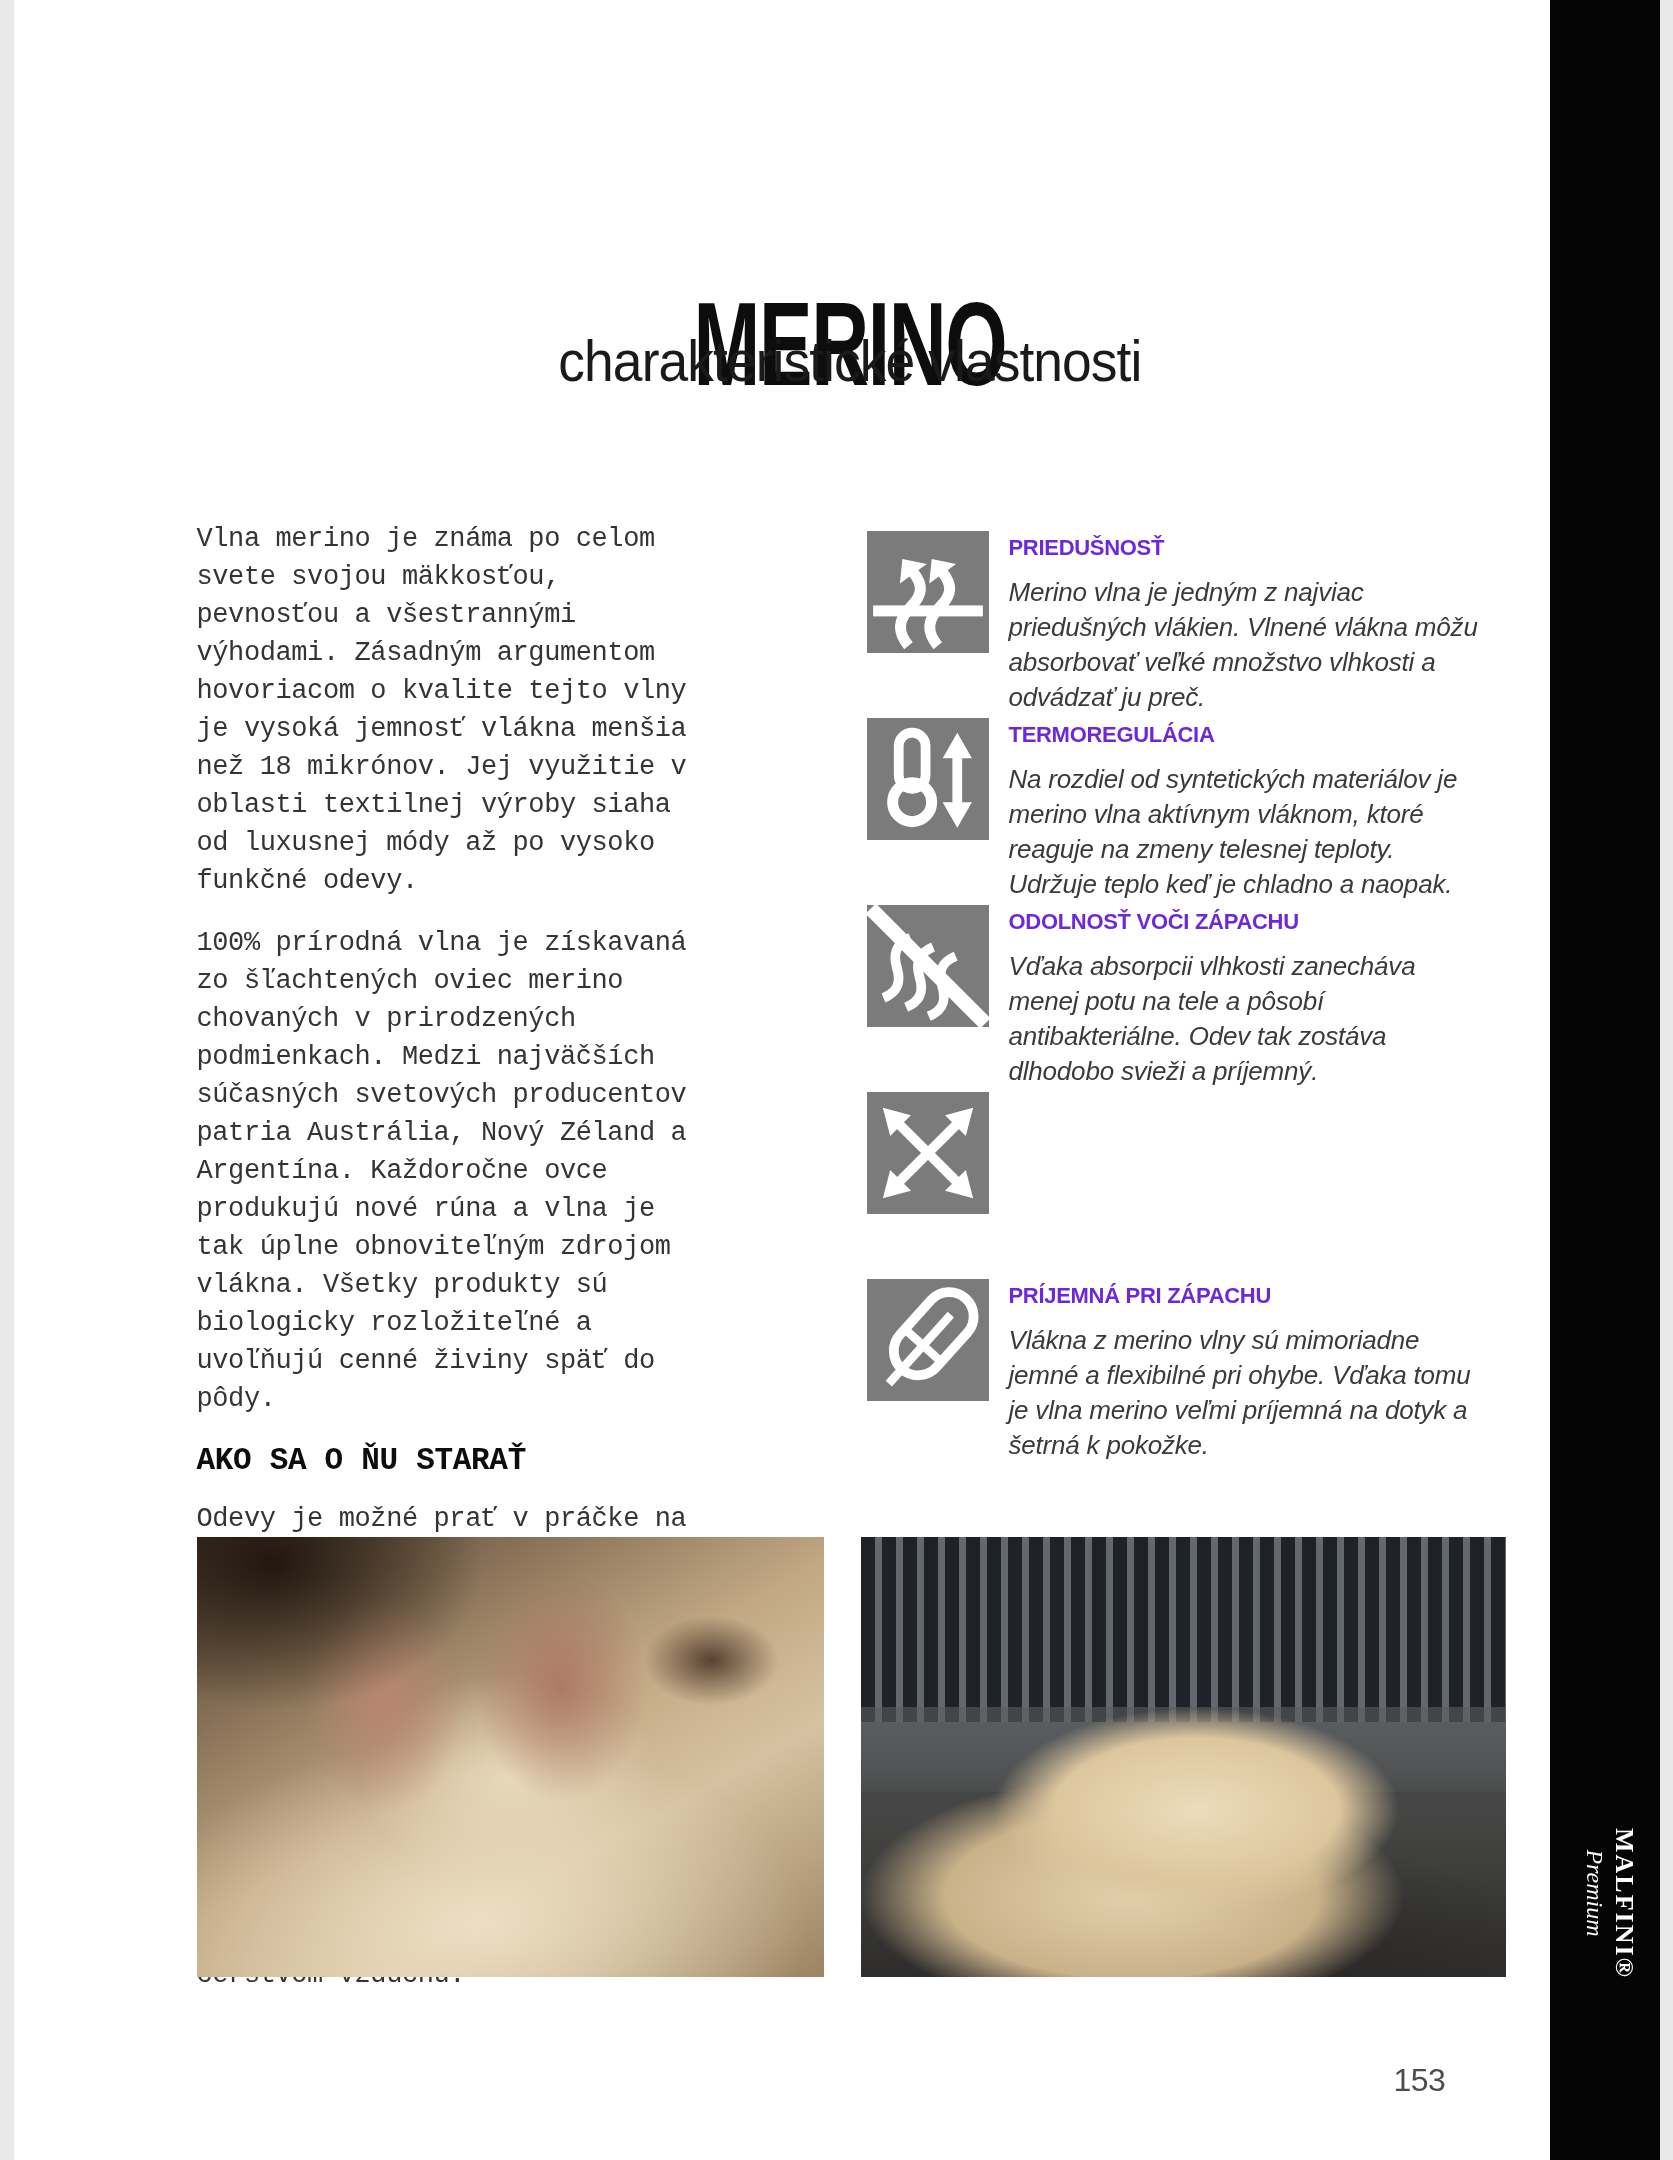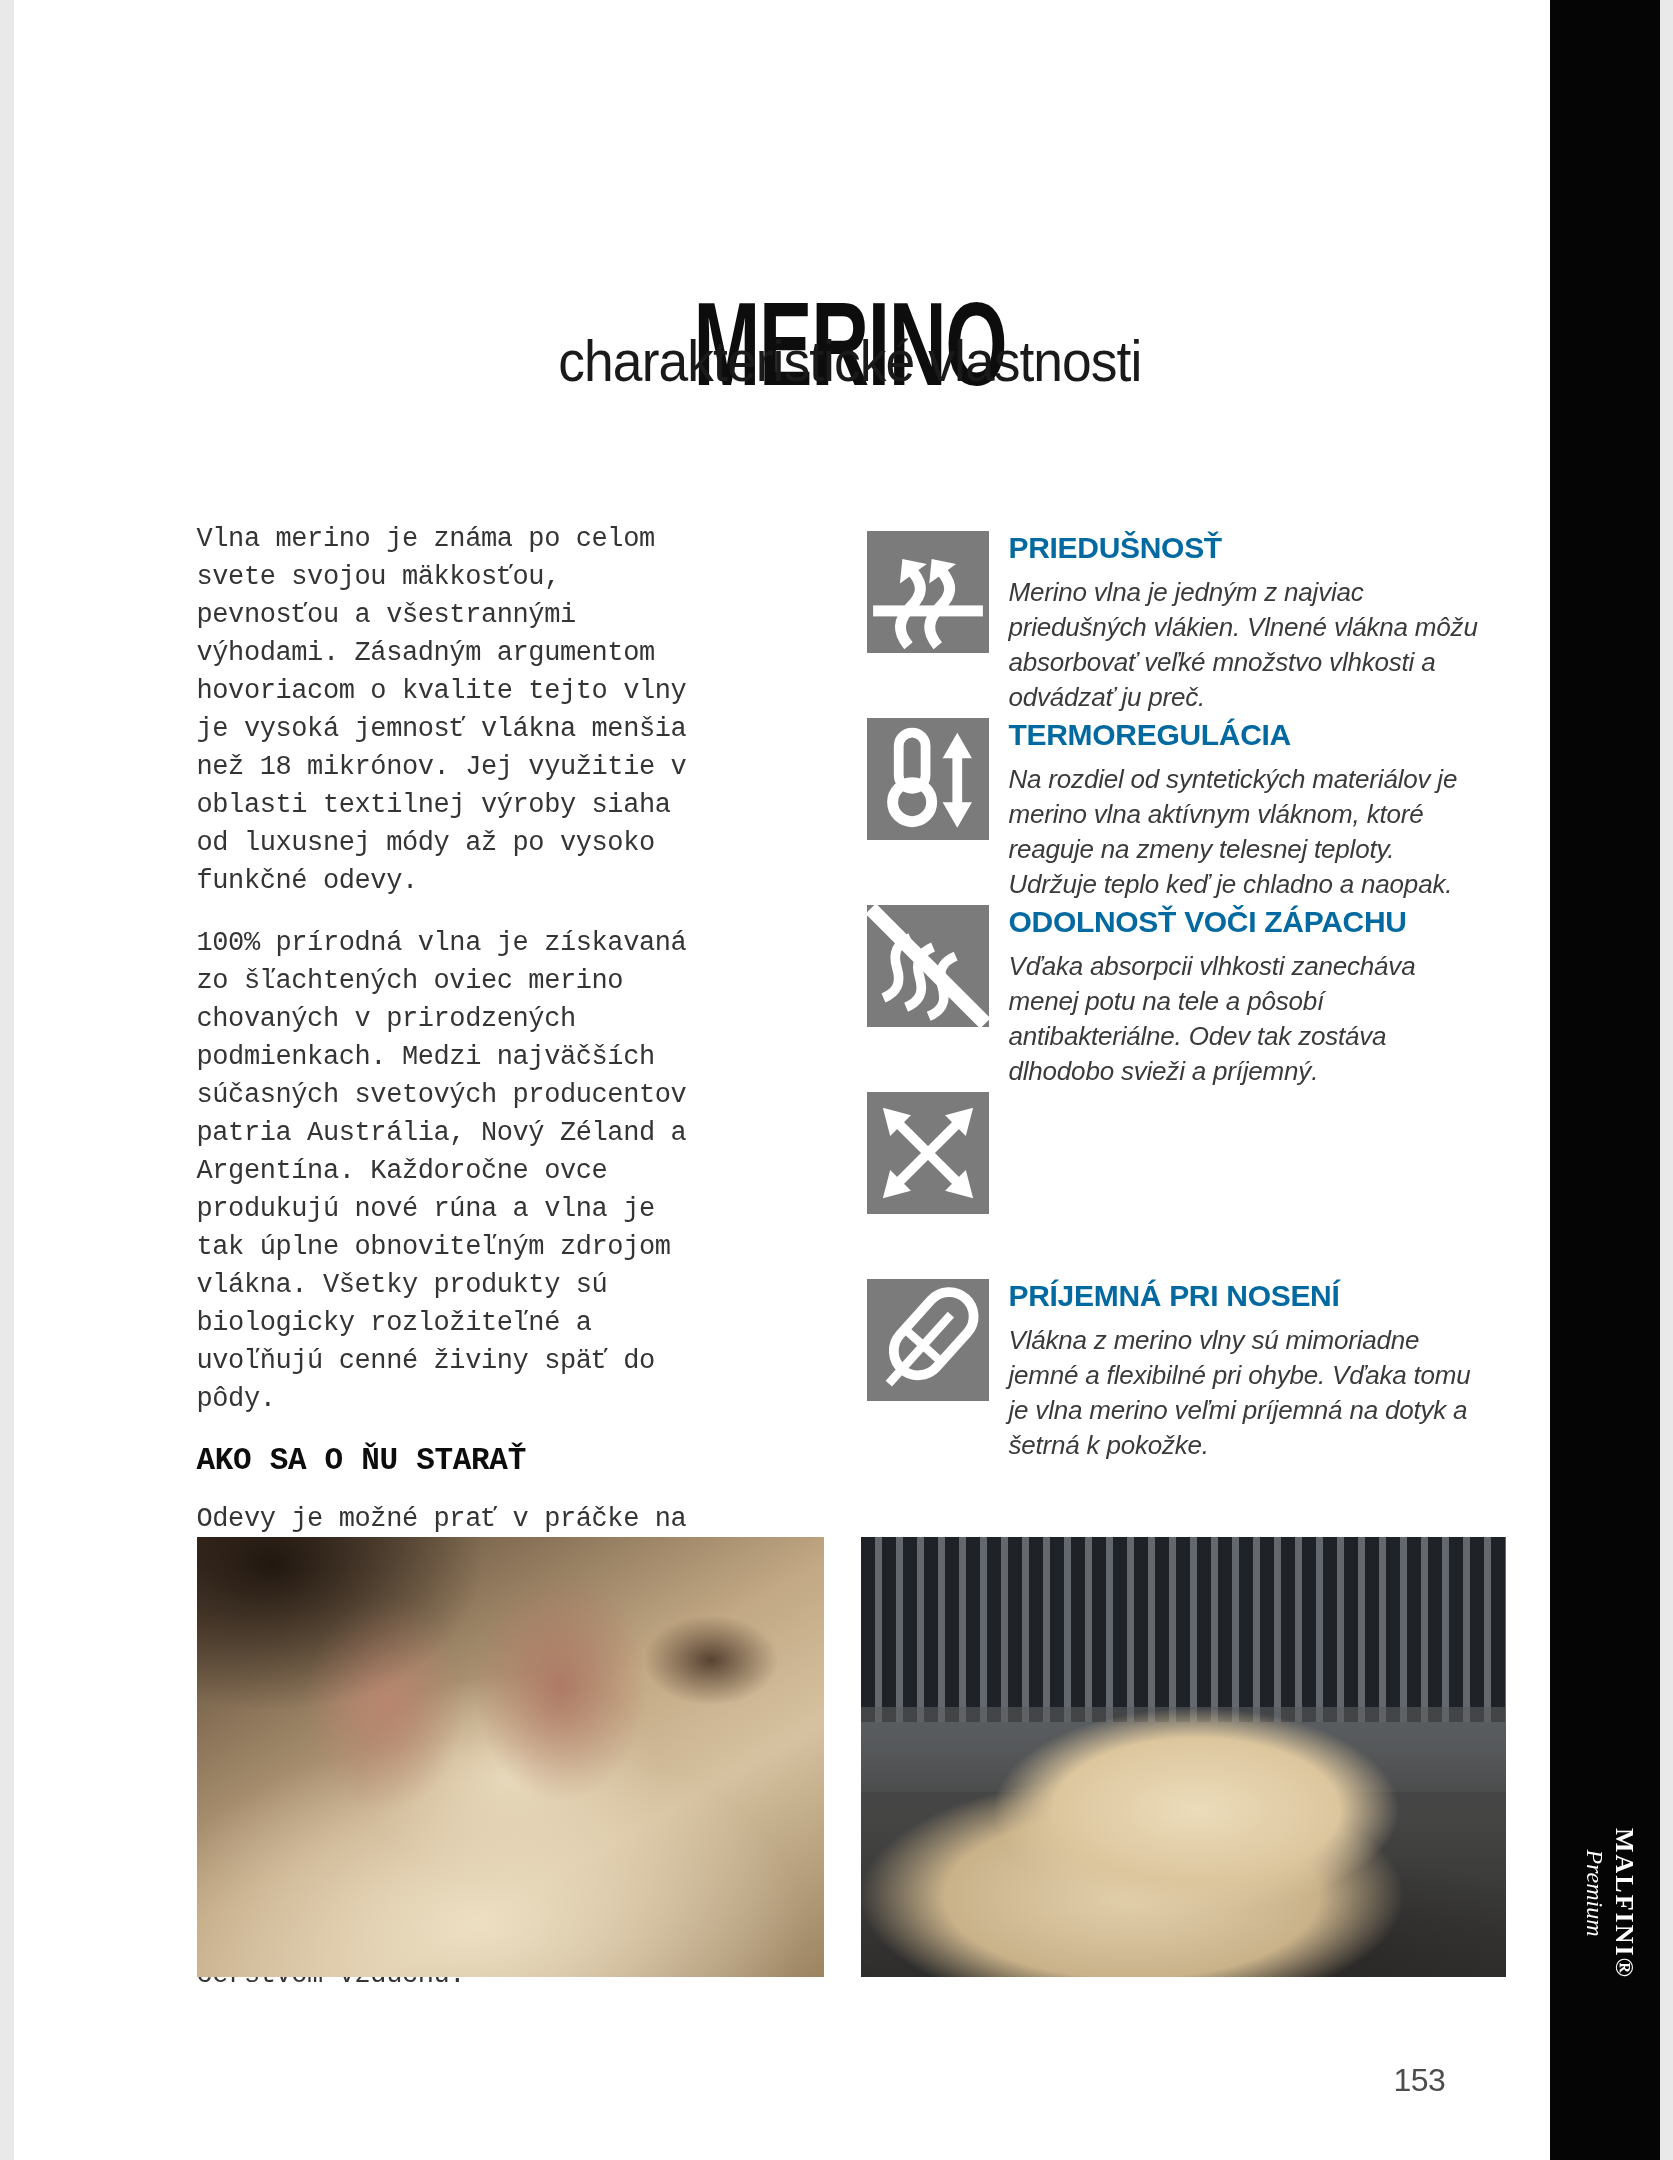--- a/index.html
+++ b/index.html
@@ -21,21 +21,21 @@
   .intro p{margin:0 0 24px 0;}
   .care-heading{font-size:31px;line-height:38px;font-weight:700;color:#0d0d0d;
                 letter-spacing:-0.3px;margin:18px 0 20px 0;}
 
   
   .features{position:absolute;left:853px;top:531px;width:640px;}
   .feature{position:relative;display:flex;height:165px;margin-bottom:22px;}
   .icon-box{flex:0 0 122px;width:122px;height:122px;background:#7b7b7b;margin-right:20px;}
   .icon-box svg{display:block;width:100%;height:100%;}
   .feature-body{flex:1;}
-  .feature-title{font-size:30px;line-height:34px;font-weight:700;color:#0369a1;
+  .feature-title{font-size:22px;line-height:34px;font-weight:700;color:#6d28d9;
                  letter-spacing:-0.3px;margin:0 0 10px 0;}
   .feature-desc{font-style:italic;font-size:26px;line-height:35px;color:#3a3a3a;
                 letter-spacing:-0.2px;width:478px;}
 
   
   .photo{position:absolute;top:1537px;height:440px;}
   .photo-left{left:183px;width:627px;
     background:
       radial-gradient(ellipse 300px 210px at 12% 6%, rgba(25,16,10,0.88), rgba(25,16,10,0) 70%),
       radial-gradient(ellipse 110px 150px at 30% 38%, rgba(186,134,112,0.95), rgba(186,134,112,0) 72%),
@@ -153,21 +153,21 @@
       <div class="icon-box">
         <svg viewBox="0 0 100 100" aria-hidden="true">
           <g transform="rotate(42 50 50)">
             <rect x="30" y="4" width="40" height="78" rx="20" fill="none" stroke="#fff" stroke-width="8"></rect>
             <line x1="50" y1="22" x2="50" y2="98" stroke="#fff" stroke-width="7"></line>
             <line x1="33" y1="56" x2="67" y2="56" stroke="#fff" stroke-width="7"></line>
           </g>
         </svg>
       </div>
       <div class="feature-body">
-        <div class="feature-title">PRÍJEMNÁ PRI NOSENÍ</div>
+        <div class="feature-title">PRÍJEMNÁ PRI ZÁPACHU</div>
         <div class="feature-desc">Vlákna z merino vlny sú mimoriadne jemné a flexibilné pri ohybe. Vďaka tomu je vlna merino veľmi príjemná na dotyk a šetrná k pokožke.</div>
       </div>
     </div>
 
   </div>
 
   <div class="photo photo-left"></div>
   <div class="photo photo-right">
     <div class="machine-mid"></div>
     <div class="wool-blob"></div>

